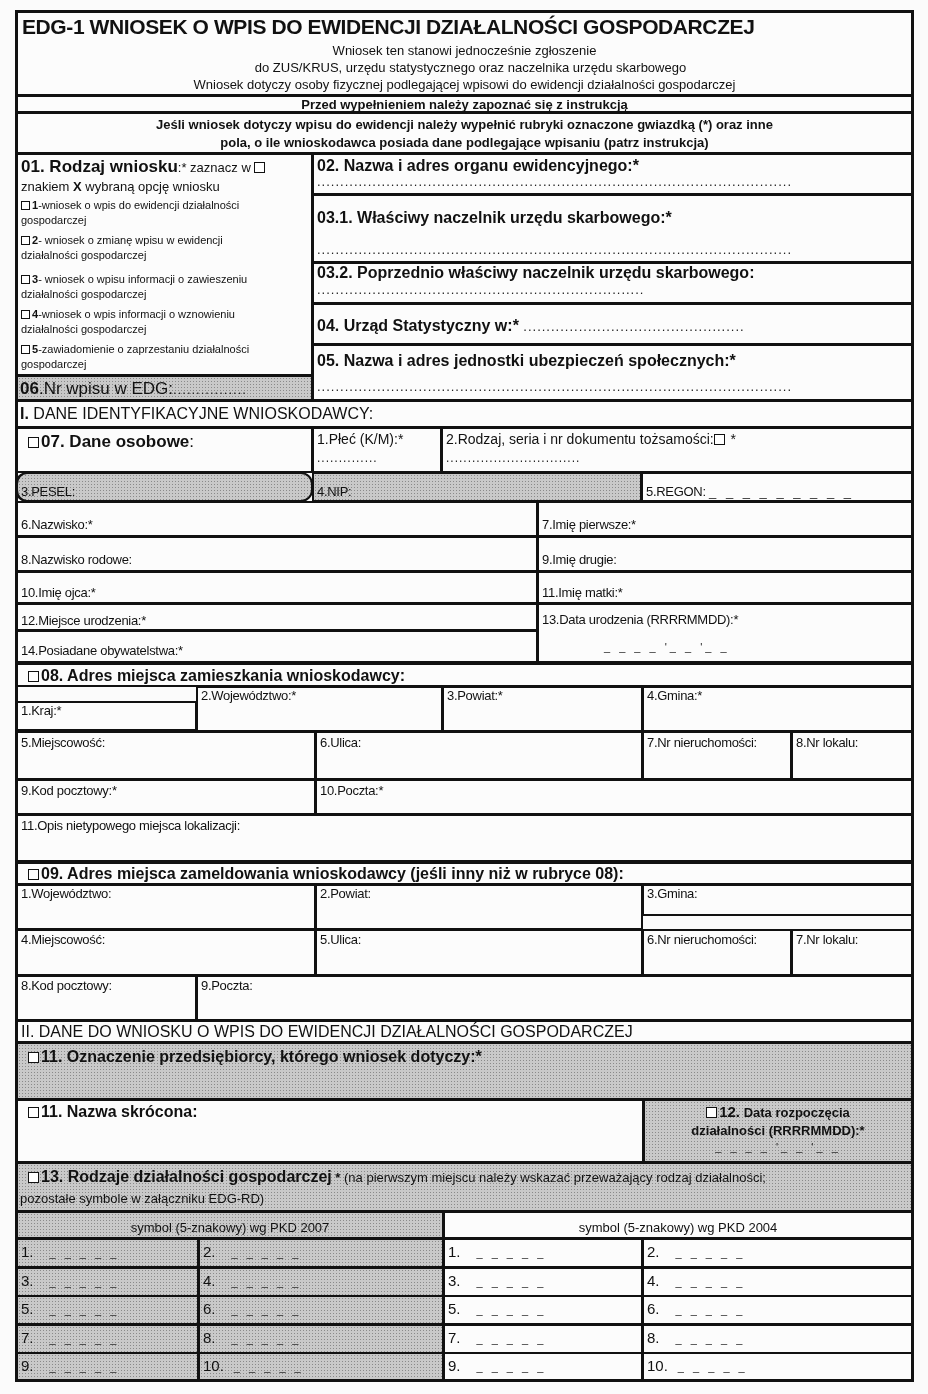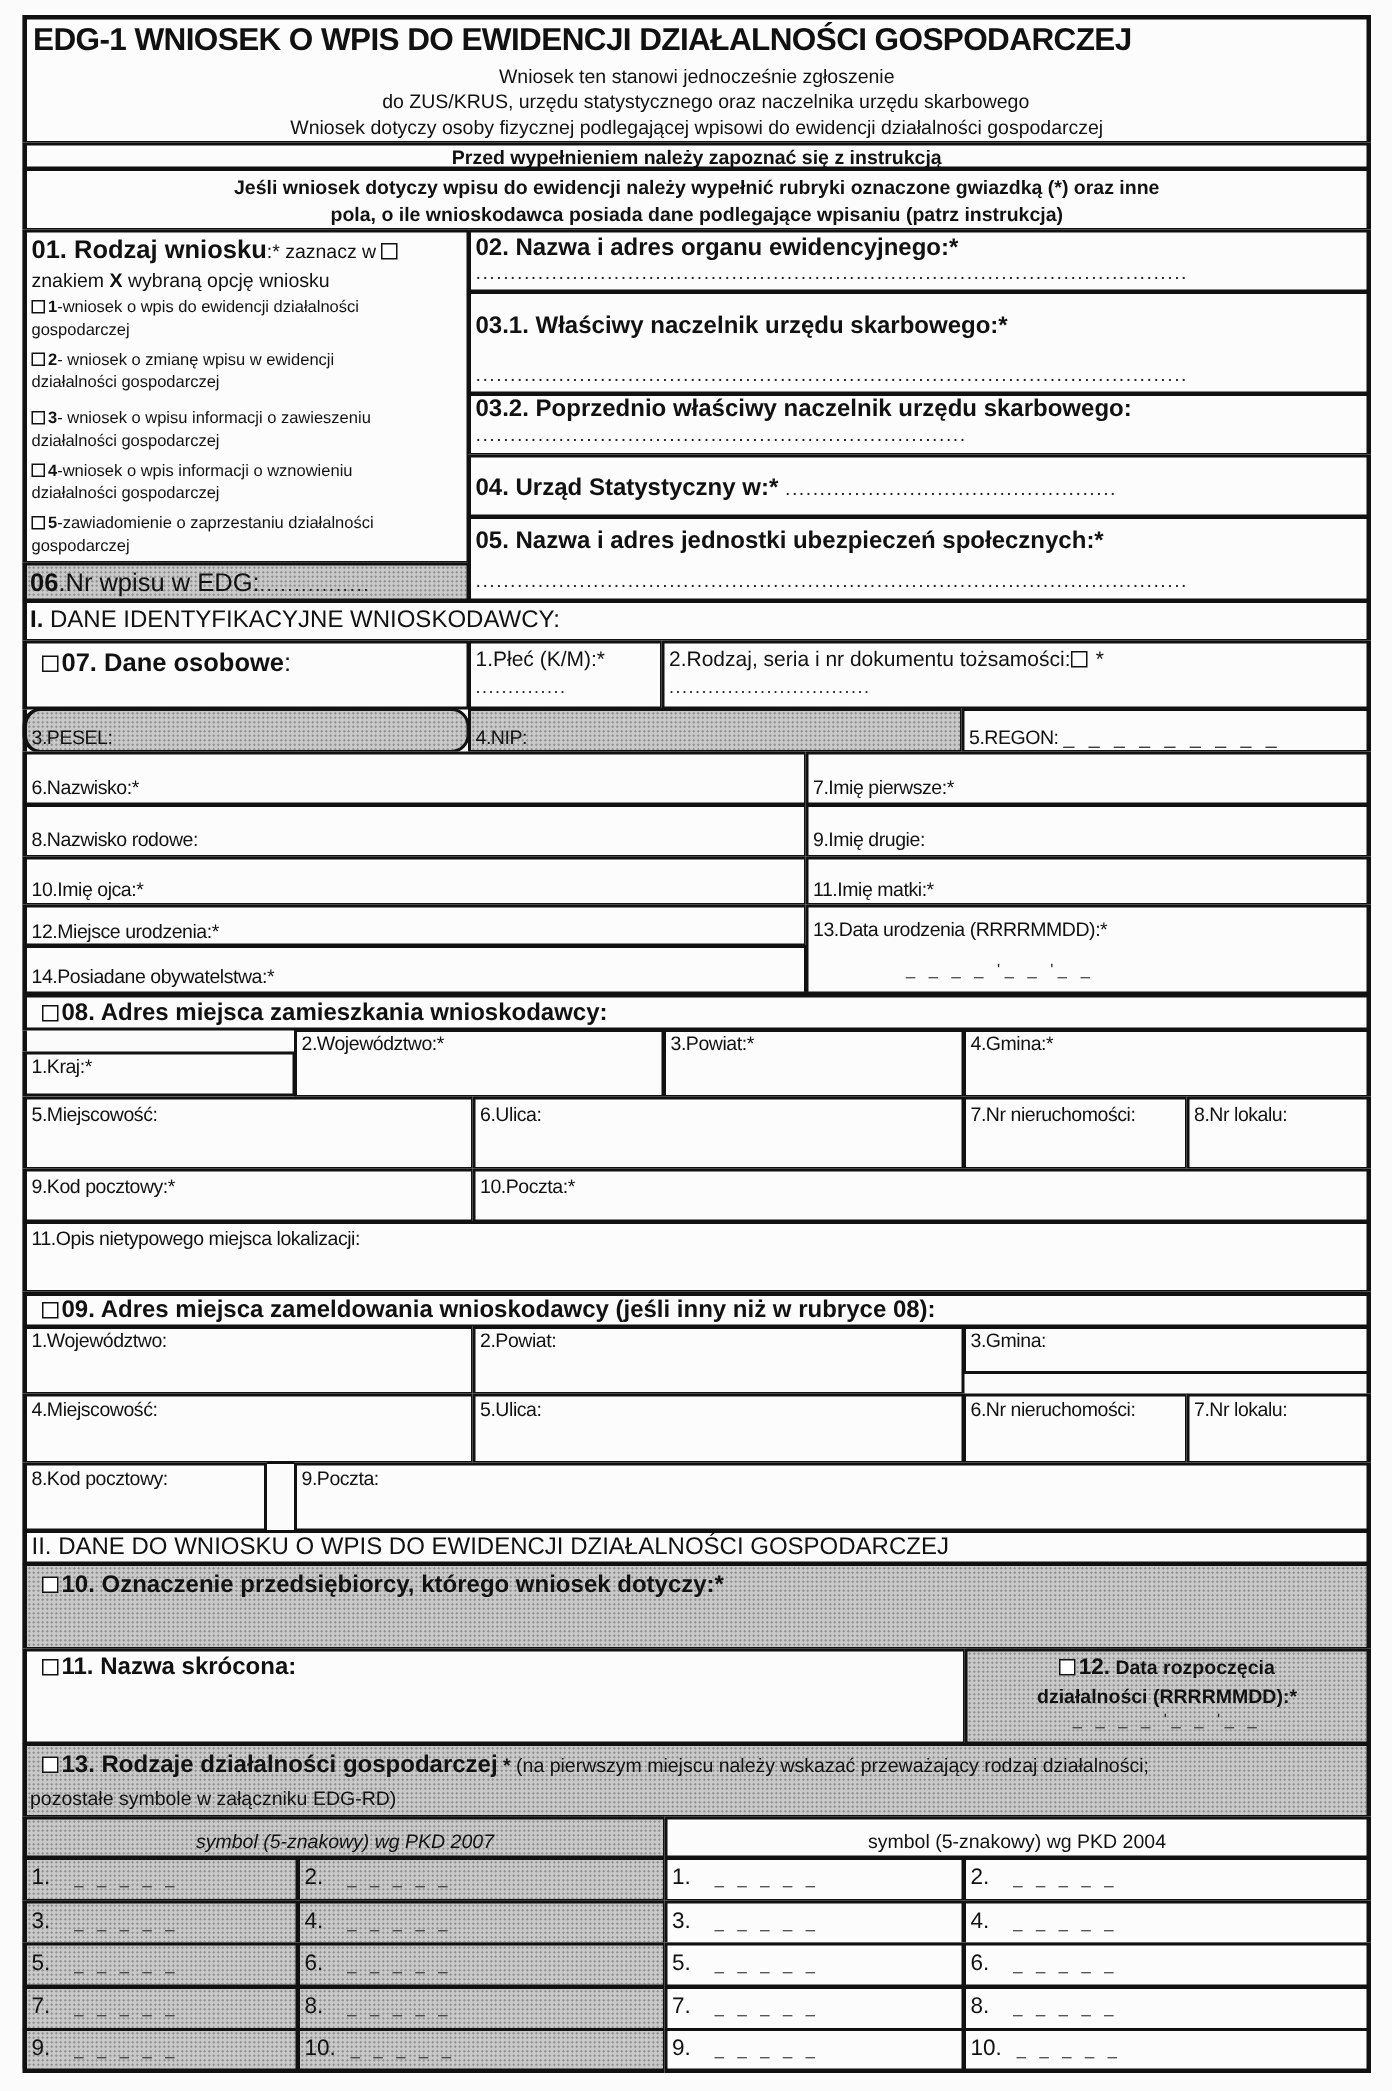--- a/index.html
+++ b/index.html
@@ -210,51 +210,51 @@
 <div class="box" style="left:315px;top:929px;width:328px;height:47px;">
     <div class="t lbl" style="left:3px;top:1px;">5.Ulica:</div>
   </div>
 <div class="box" style="left:642px;top:929px;width:150px;height:47px;">
     <div class="t lbl" style="left:3px;top:1px;">6.Nr nieruchomości:</div>
   </div>
 <div class="box" style="left:791px;top:929px;width:123px;height:47px;border-width:2px 3px 2px 2px;">
     <div class="t lbl" style="left:3px;top:1px;">7.Nr lokalu:</div>
   </div>
 
-<div class="box" style="left:15px;top:975px;width:163px;height:46px;border-width:2px 2px 2px 3px;">
+<div class="box" style="left:15px;top:975px;width:182px;height:46px;border-width:2px 2px 2px 3px;">
     <div class="t lbl" style="left:3px;top:1px;">8.Kod pocztowy:</div>
   </div>
 <div class="box" style="left:196px;top:975px;width:718px;height:46px;border-width:2px 3px 2px 2px;">
     <div class="t lbl" style="left:3px;top:1px;">9.Poczta:</div>
   </div>
 
 <div class="box" style="left:15px;top:1020px;width:899px;height:23px;border-width:2px 3px;">
   <div class="t" style="left:3px;top:1px;font-size:16px;">II.  DANE DO WNIOSKU O WPIS DO EWIDENCJI DZIAŁALNOŚCI GOSPODARCZEJ</div>
 </div>
 
 <div class="box shade" style="left:15px;top:1042px;width:899px;height:58px;border-width:2px 3px;">
-  <div class="t bold" style="left:10px;top:4px;font-size:16px;"><span class="chk"></span><span>10. Oznaczenie przedsiębiorcy, którego wniosek dotyczy:*</span></div>
+  <div class="t bold" style="left:10px;top:4px;font-size:16px;"><span class="chk"></span><span>11. Oznaczenie przedsiębiorcy, którego wniosek dotyczy:*</span></div>
 </div>
 
 <div class="box" style="left:15px;top:1099px;width:629px;height:64px;border-width:2px 2px 2px 3px;">
   <div class="t bold" style="left:10px;top:2px;font-size:16px;"><span class="chk"></span><span>11. Nazwa skrócona:</span></div>
 </div>
 <div class="box shade" style="left:643px;top:1099px;width:271px;height:64px;border-width:2px 3px 2px 2px;">
   <div class="t center bold" style="left:0;width:266px;top:2px;font-size:13px;"><span class="chk"></span><span style="font-size:15px;">12.</span><span> Data rozpoczęcia</span></div>
   <div class="t center bold" style="left:0;width:266px;top:22px;font-size:13px;">działalności (RRRRMMDD):*</div>
   <div class="t center dash" style="left:0;width:266px;top:40px;font-size:11px;">_ _ _ _ '_ _ '_ _</div>
 </div>
 
 <div class="box shade" style="left:15px;top:1162px;width:899px;height:50px;border-width:2px 3px;">
   <div class="t" style="left:10px;top:4px;font-size:13px;"><span class="chk"></span><b style="font-size:16px;">13. Rodzaje działalności gospodarczej</b><b> *</b><span> (na pierwszym miejscu należy wskazać przeważający rodzaj działalności;</span></div>
   <div class="t" style="left:2px;top:27px;font-size:13px;">pozostałe symbole w załączniku EDG-RD)</div>
 </div>
 
 <div class="box shade" style="left:15px;top:1211px;width:429px;height:28px;border-width:2px 2px 2px 3px;">
-  <div class="t center" style="left:0;width:424px;top:7px;font-size:13px;font-style:italic;">symbol (5-znakowy) wg PKD 2007</div>
+  <div class="t center" style="left:0;width:424px;top:7px;font-size:13px;">symbol (5-znakowy) wg PKD 2007</div>
 </div>
 <div class="box" style="left:443px;top:1211px;width:471px;height:28px;border-width:2px 3px 2px 2px;">
   <div class="t center" style="left:0;width:466px;top:7px;font-size:13px;">symbol (5-znakowy) wg PKD 2004</div>
 </div>
 
 <div id="pkd-grid">
     <div class="box shade" style="left: 15px; top: 1238px; width: 184px; height: 30px; border-width: 2px 2px 2px 3px;">
       <div class="t" style="left: 3px; top: 3px; font-size: 15px;"><span>1.</span><span class="dash" style="font-size: 11px; margin-left: 16px;">_ _ _ _ _</span></div>
     </div>
     <div class="box shade" style="left: 198px; top: 1238px; width: 246px; height: 30px; border-width: 2px;">

